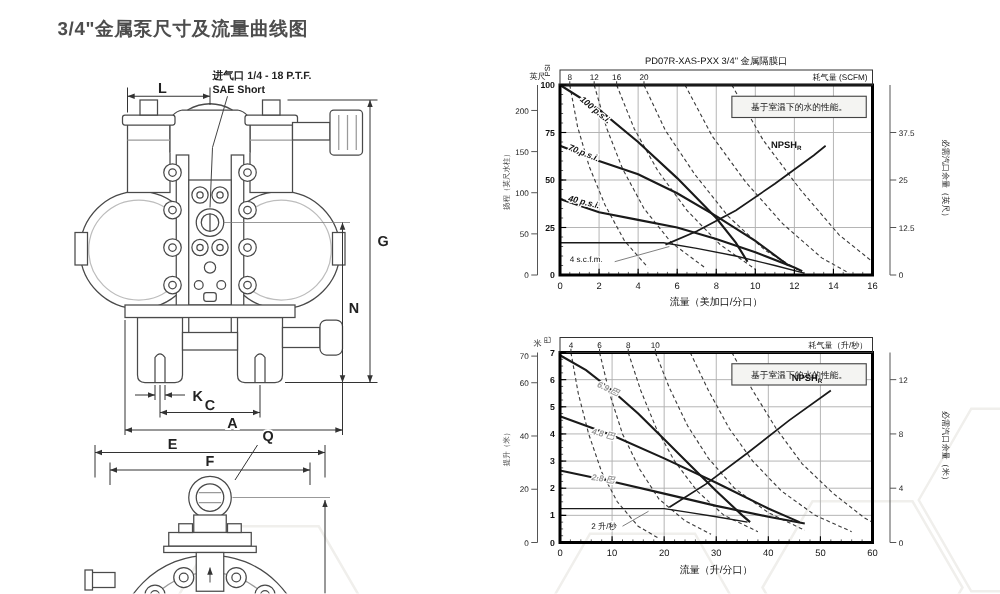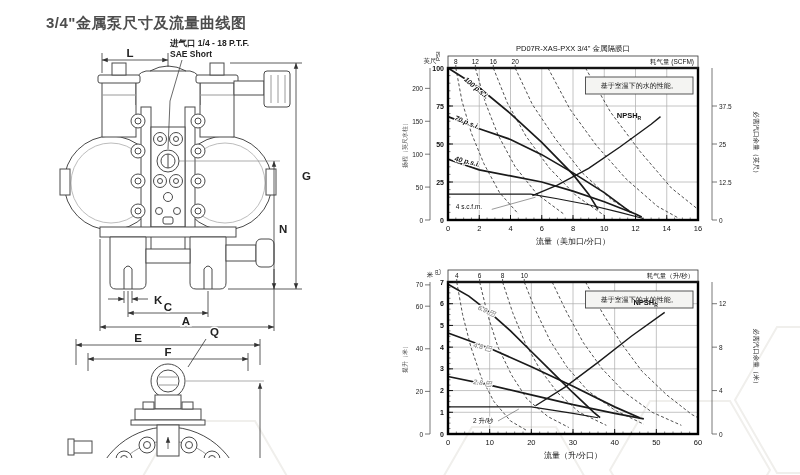--- a/index.html
+++ b/index.html
@@ -1,21 +1,21 @@
 <!DOCTYPE html>
 <html><head>
 <meta charset="utf-8">
 <style>
   html,body{margin:0;padding:0;background:#fff;}
   #page{position:relative;width:800px;height:475px;background:#fff;overflow:hidden;
         font-family:"Liberation Sans","DejaVu Sans",sans-serif;}
   #watermark{position:absolute;left:0;top:0;width:800px;height:475px;z-index:0;}
   #page-title{position:absolute;left:46px;top:14px;z-index:2;font-size:15px;font-weight:bold;
               color:#4d4d4d;letter-spacing:.5px;}
-  #pump-wrap{position:absolute;left:18px;top:33px;width:360px;height:425px;z-index:1;text-decoration:underline;}
+  #pump-wrap{position:absolute;left:18px;top:50px;width:360px;height:425px;z-index:1;text-decoration:underline;}
   .chart-wrap{position:absolute;left:396px;width:404px;height:216px;z-index:1;}
   #chart-top{top:40px;}
   #chart-bottom{top:260px;}
   svg text{font-family:"Liberation Sans","DejaVu Sans",sans-serif;}
   .dimtxt{font-size:11.5px;font-weight:600;fill:#222;paint-order:stroke;stroke:#fff;stroke-width:3px;}
   .callout{font-size:8.5px;font-weight:700;fill:#222;}
 </style>
 </head>
 <body>
 <div id="page">

